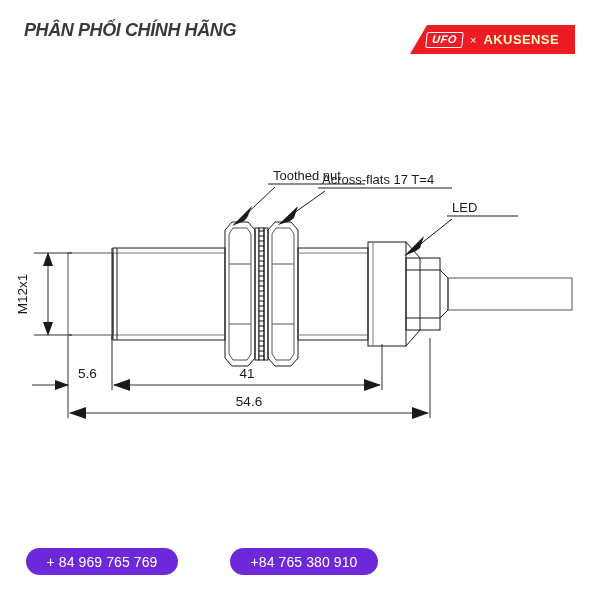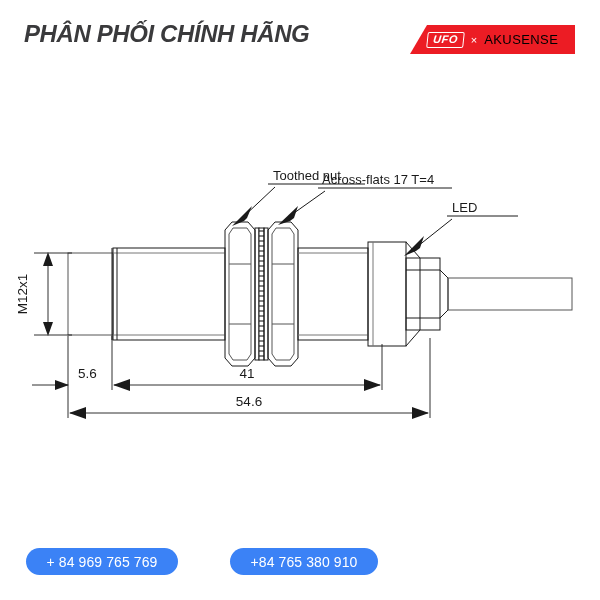--- a/index.html
+++ b/index.html
@@ -19,21 +19,21 @@
   
   #header {
     position: absolute;
     left: 0; top: 0;
     width: 600px; height: 78px;
   }
   #page-title {
     position: absolute;
     left: 24px;
     top: 20px;
-    font-size: 24px;
+    font-size: 18px;
     font-weight: bold;
     font-style: italic;
     letter-spacing: -0.4px;
     color: #3a3a3c;
     white-space: nowrap;
   }
   #brand-badge {
     position: absolute;
     left: 410px;
     top: 25px;
@@ -57,23 +57,23 @@
     letter-spacing: 0.6px;
     line-height: 1.05;
     transform: skewX(-6deg);
   }
   #brand-x {
     color: #ffffff;
     font-size: 11px;
     font-weight: 400;
   }
   #brand-partner {
-    color: #000000;
+    color: #fef9c3;
     font-size: 13px;
-    font-weight: 400;
+    font-weight: 700;
     letter-spacing: 0.4px;
   }
 
   
   #drawing-area {
     position: absolute;
     left: 0; top: 78px;
     width: 520px;
     height: 452px;
   }
@@ -94,21 +94,21 @@
   #footer {
     position: absolute;
     left: 0; top: 530px;
     width: 600px; height: 70px;
   }
   .pill {
     position: absolute;
     top: 18px;
     height: 27px;
     border-radius: 14px;
-    background: #3b82f6;
+    background: #6d28d9;
     color: #ffffff;
     font-size: 14px;
     display: flex;
     align-items: center;
     justify-content: center;
     white-space: nowrap;
     letter-spacing: 0.1px;
   }
   #pill-0 { left: 26px;  width: 152px; }
   #pill-1 { left: 230px; width: 148px; }

